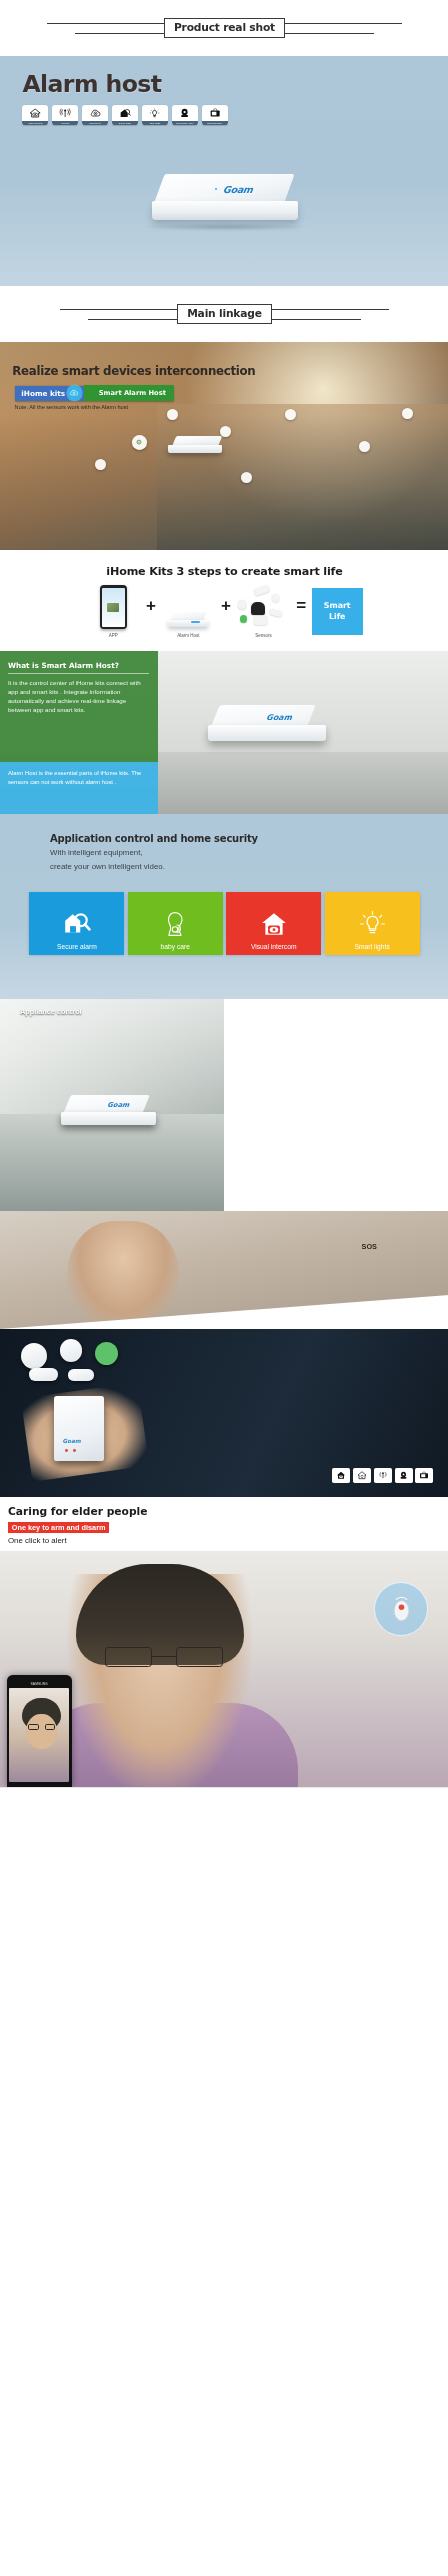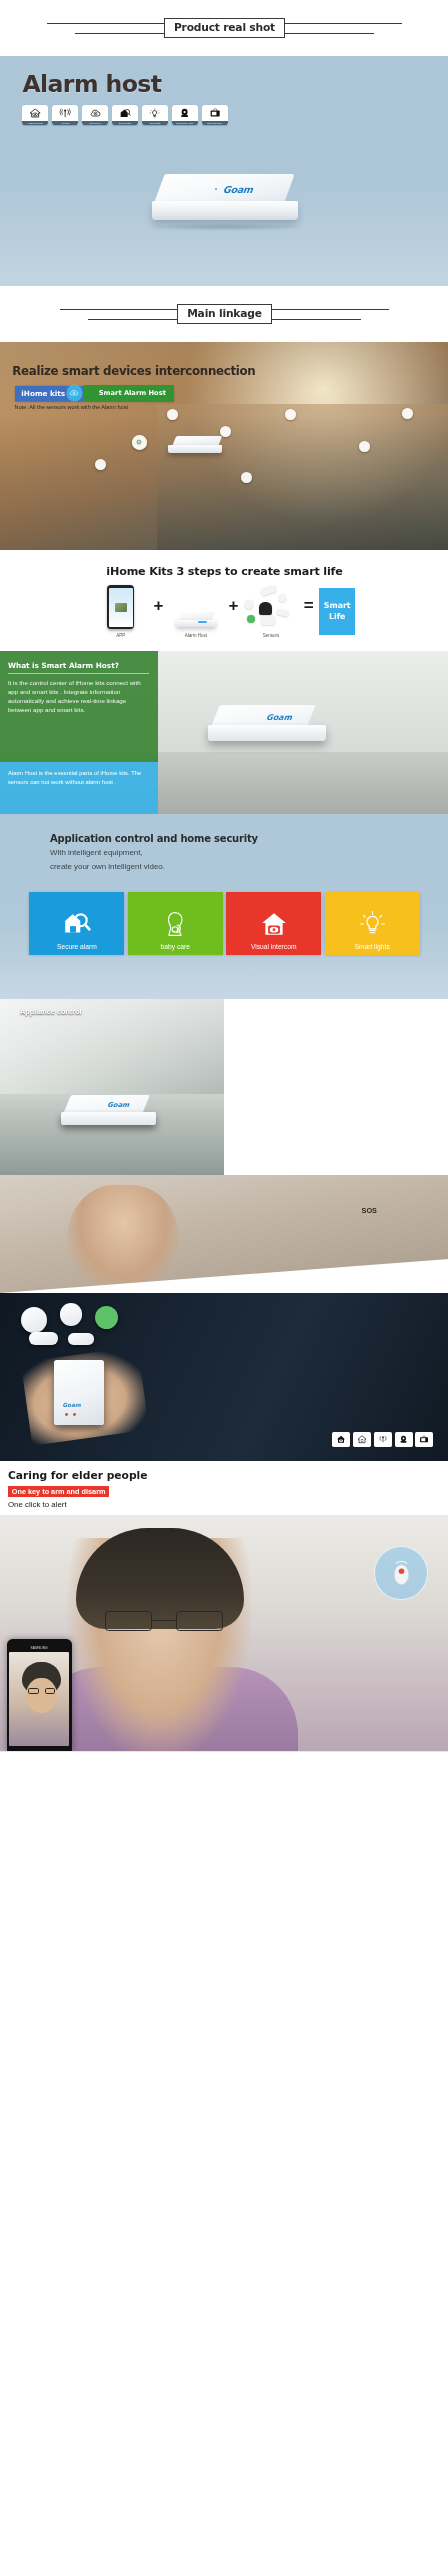--- a/index.html
+++ b/index.html
@@ -204,21 +204,21 @@
     display:flex; align-items:center; justify-content:center; gap: 5.6px;
   }
   .step{
     display:flex;flex-direction:column;align-items:center; width: 54px;
   }
   .step .art{ height: 44px; display:flex;align-items:flex-end;justify-content:center; }
   .step .lbl{ font-size: 4.5px; color:#555; margin-top:3.4px; }
   .plus{ font-size: 17px; font-weight:800; color:#1d1d1d; line-height:1; padding-bottom:12.3px;}
   .equals{ font-size: 17px; font-weight:800; color:#1d1d1d; line-height:1; padding-bottom:12.3px;}
   .smart-life{
-    width: 36px; height: 47px; background:#37b0ea; color:#fff;
+    width: 51px; height: 47px; background:#37b0ea; color:#fff;
     display:flex;flex-direction:column;align-items:center;justify-content:center;
     font-weight:800; font-size:7.9px; line-height:10.7px;
     font-family:"DejaVu Sans", sans-serif;
   }
   
   .phone{
     width:27px;height:44px;border-radius:3.9px;background:#222;
     padding:2.8px 1.7px; box-shadow:0 1.1px 2.8px rgba(0,0,0,.3);
   }
   .phone .scr{
@@ -282,21 +282,21 @@
   .cards{ display:flex; gap:3.4px; justify-content:center; margin-top:19px; }
   .card{
     width: 95px; height: 63px; color:#fff; position:relative;
     box-shadow: 0 1.1px 2.8px rgba(0,0,0,.2);
     display:flex;flex-direction:column;align-items:center;justify-content:center;
   }
   .card .ic{ height:31px;display:flex;align-items:center;justify-content:center;}
   .card .cl{ position:absolute; bottom:5.6px; font-size:6.7px; }
 
   
-  .duo{ height: 176px; display:flex; position:relative; }
+  .duo{ height: 212px; display:flex; position:relative; }
   .duo-l{ width:224px; position:relative; overflow:hidden;
     background: linear-gradient(170deg,#dfe3e0 0%, #c4cac6 40%, #9aa5a2 100%);}
   .duo-r{ width:224px; position:relative; overflow:hidden;
     background: linear-gradient(180deg,#20262c 0%, #0e1216 55%, #05070a 100%);}
   .tag{
     position:absolute; top:7.9px; font-size:7.3px; font-weight:700; color:#fff;
     text-shadow: 0 0.6px 1.7px rgba(0,0,0,.65);
   }
   .duo-l .tag{ left:20px; }
   .duo-r .tag{ left:10px; }

